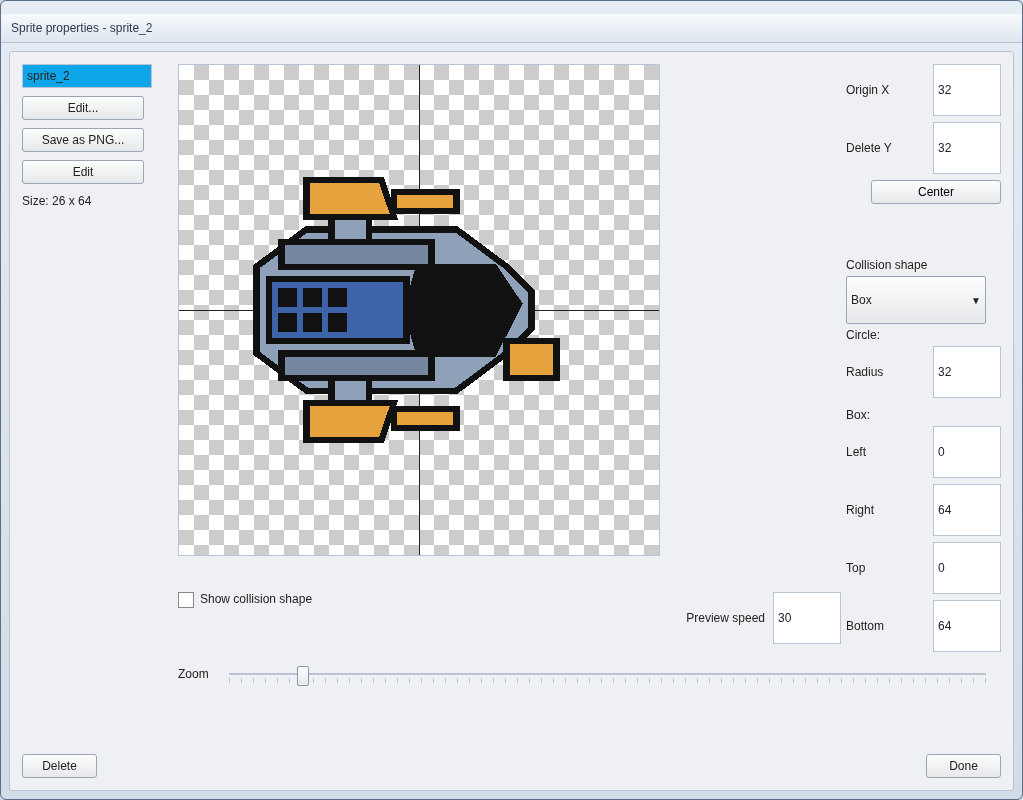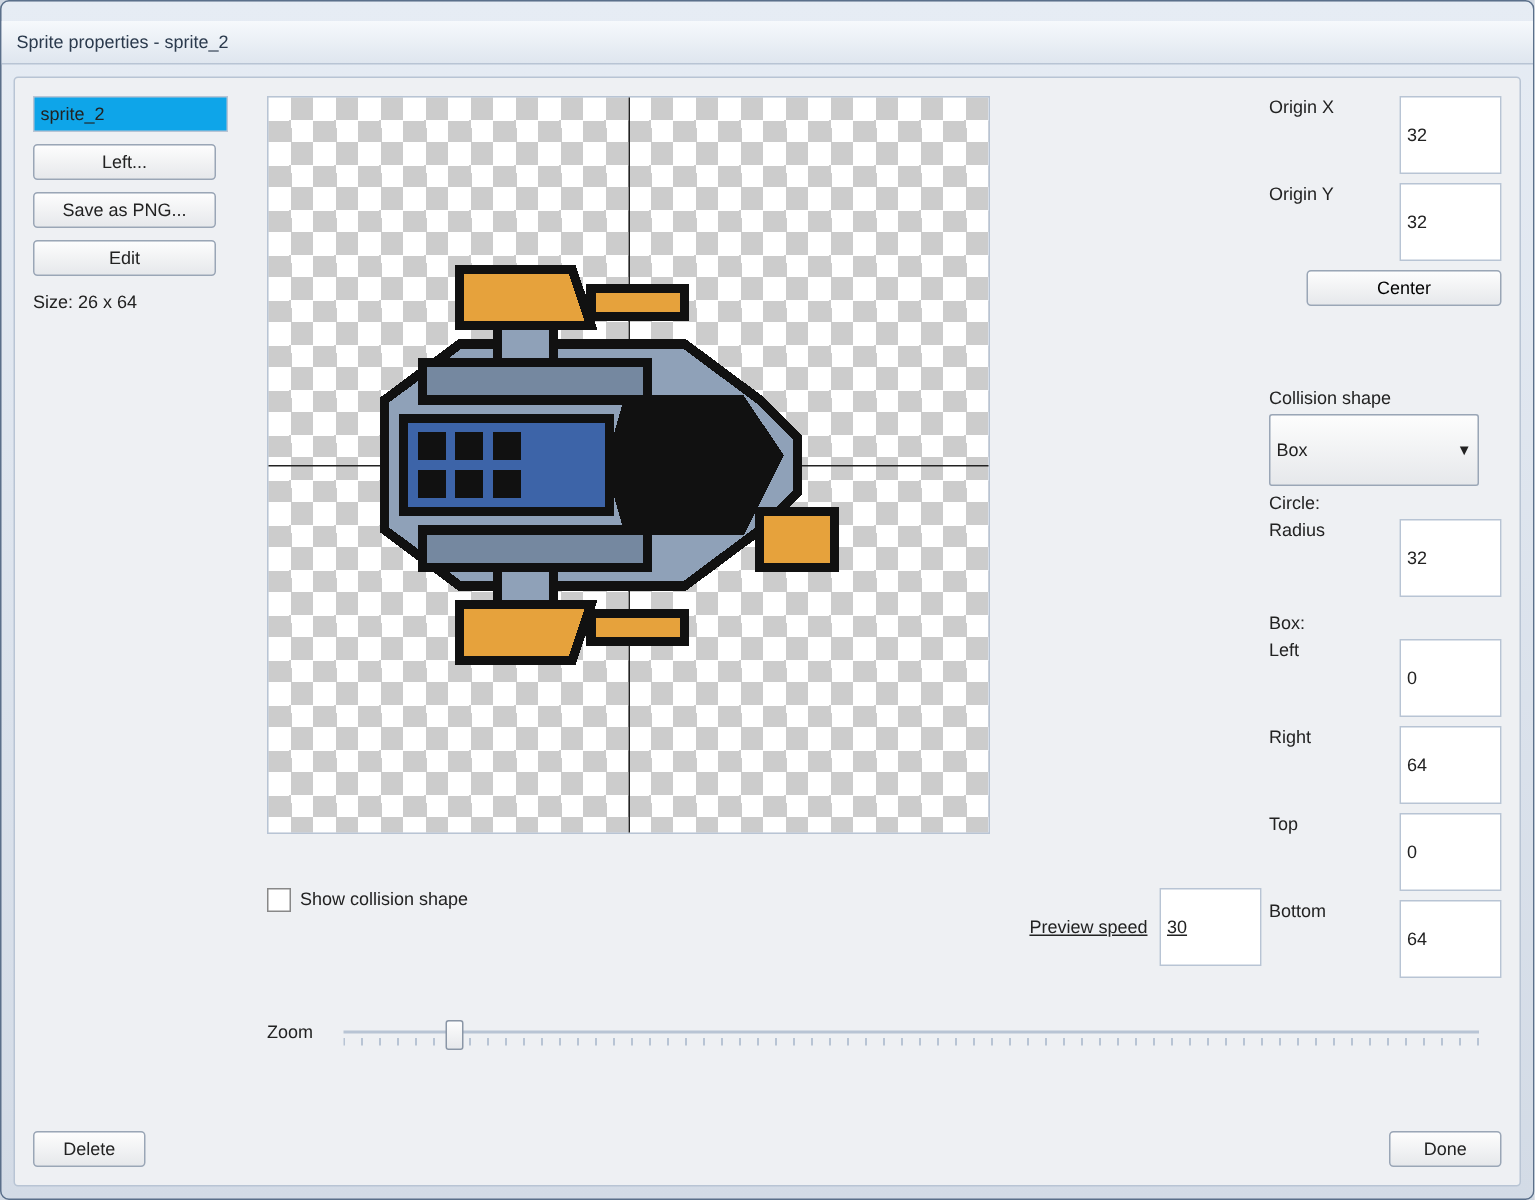--- a/index.html
+++ b/index.html
@@ -49,21 +49,21 @@
     image-rendering:pixelated;
   }
   .crosshair-h { position:absolute; left:0; right:0; top:245px; height:0; border-top:1px solid #222; }
   .crosshair-v { position:absolute; top:0; bottom:0; left:240px; width:0; border-left:1px solid #222; }
   .sprite {
     position:absolute; left:40px; top:90px; width:400px; height:310px;
   }
 
   
   .right-col { position:absolute; right:12px; top:12px; width:155px; }
-  .field-row { display:flex; align-items:flex-start; margin-bottom:6px; gap:6px; }
+  .field-row { display:flex; align-items:center; margin-bottom:6px; gap:6px; }
   .field-row label { flex:1; }
   .num-input {
     width:58px; height:20px; padding:15px 4px;
     background:#fff; border:1px solid #b8c4d4; font:inherit; color:#222;
   }
   .center-btn { width:130px; height:24px; margin:4px 0 0 auto;
     background:linear-gradient(#fdfdfd,#e6e8eb);
     border:1px solid #9aa6b6; border-radius:3px; font:inherit; display:block; }
   .section-gap { height:50px; }
   .section-title { margin:4px 0; }
@@ -74,22 +74,22 @@
     display:flex; align-items:center; justify-content:space-between;
     margin-bottom:0;
   }
   .dropdown .chev { font-size:10px; }
   .sub-label { margin:4px 0; }
 
   
   .below-canvas { position:absolute; left:168px; top:540px; right:12px; }
   .row { display:flex; align-items:flex-start; }
   .checkbox { width:14px; height:14px; margin:0 6px 0 0; border:1px solid #888; background:#fff; }
-  .preview-speed { margin-left:auto; display:flex; align-items:center; gap:8px; margin-right:160px;text-decoration:underline; }
-  .zoom-row { margin-top:34px; display:flex; align-items:center; gap:20px; }
+  .preview-speed { margin-left:auto; display:flex; align-items:center; gap:8px; margin-right:160px; }
+  .zoom-row { margin-top:20px; display:flex; align-items:center; gap:20px; }
   .slider { flex:1; position:relative; height:20px; margin-right:15px; }
   .slider-track { position:absolute; left:0; right:0; top:9px; height:2px; background:#b8c4d4; }
   .slider-ticks { position:absolute; left:0; right:0; top:14px; height:5px;
     background:repeating-linear-gradient(90deg,#b8c4d4 0 1px,transparent 1px 12px); }
   .slider-thumb { position:absolute; top:2px; width:10px; height:18px;
     background:linear-gradient(#fdfdfd,#e6e8eb); border:1px solid #8a96a6; border-radius:2px; left:9%; }
 
   
   .footer { position:absolute; left:12px; right:12px; bottom:12px; display:flex; justify-content:space-between;gap:20px; }
   .footer .win-btn { width:75px; margin:0; }
@@ -99,21 +99,21 @@
 
 <div class="window">
   <div class="titlebar">
     <span>Sprite properties - sprite_2</span>
   </div>
 
   <div class="client">
 
     <div class="left-col">
       <input class="txt" value="sprite_2" style="">
-      <button class="win-btn">Left...</button>
+      <button class="win-btn">Edit...</button>
       <button class="win-btn">Save as PNG...</button>
       <button class="win-btn">Edit</button>
       <div class="size-label">Size: 26 x 64</div>
     </div>
 
     <div class="canvas-wrap">
       <div class="canvas">
         <div class="crosshair-h"></div>
         <div class="crosshair-v"></div>
         <svg class="sprite" viewBox="0 0 64 50" preserveAspectRatio="none" shape-rendering="crispEdges">
@@ -143,21 +143,21 @@
         </svg>
       </div>
     </div>
 
     <div class="right-col">
       <div class="field-row">
         <label>Origin X</label>
         <input class="num-input" value="32" style="">
       </div>
       <div class="field-row">
-        <label>Origin Y</label>
+        <label>Delete Y</label>
         <input class="num-input" value="32" style="">
       </div>
       <button class="center-btn">Center</button>
 
       <div class="section-gap"></div>
 
       <div class="section-title">Collision shape</div>
       <div class="dropdown">
         <span>Box</span>
         <span class="chev">▼</span>

